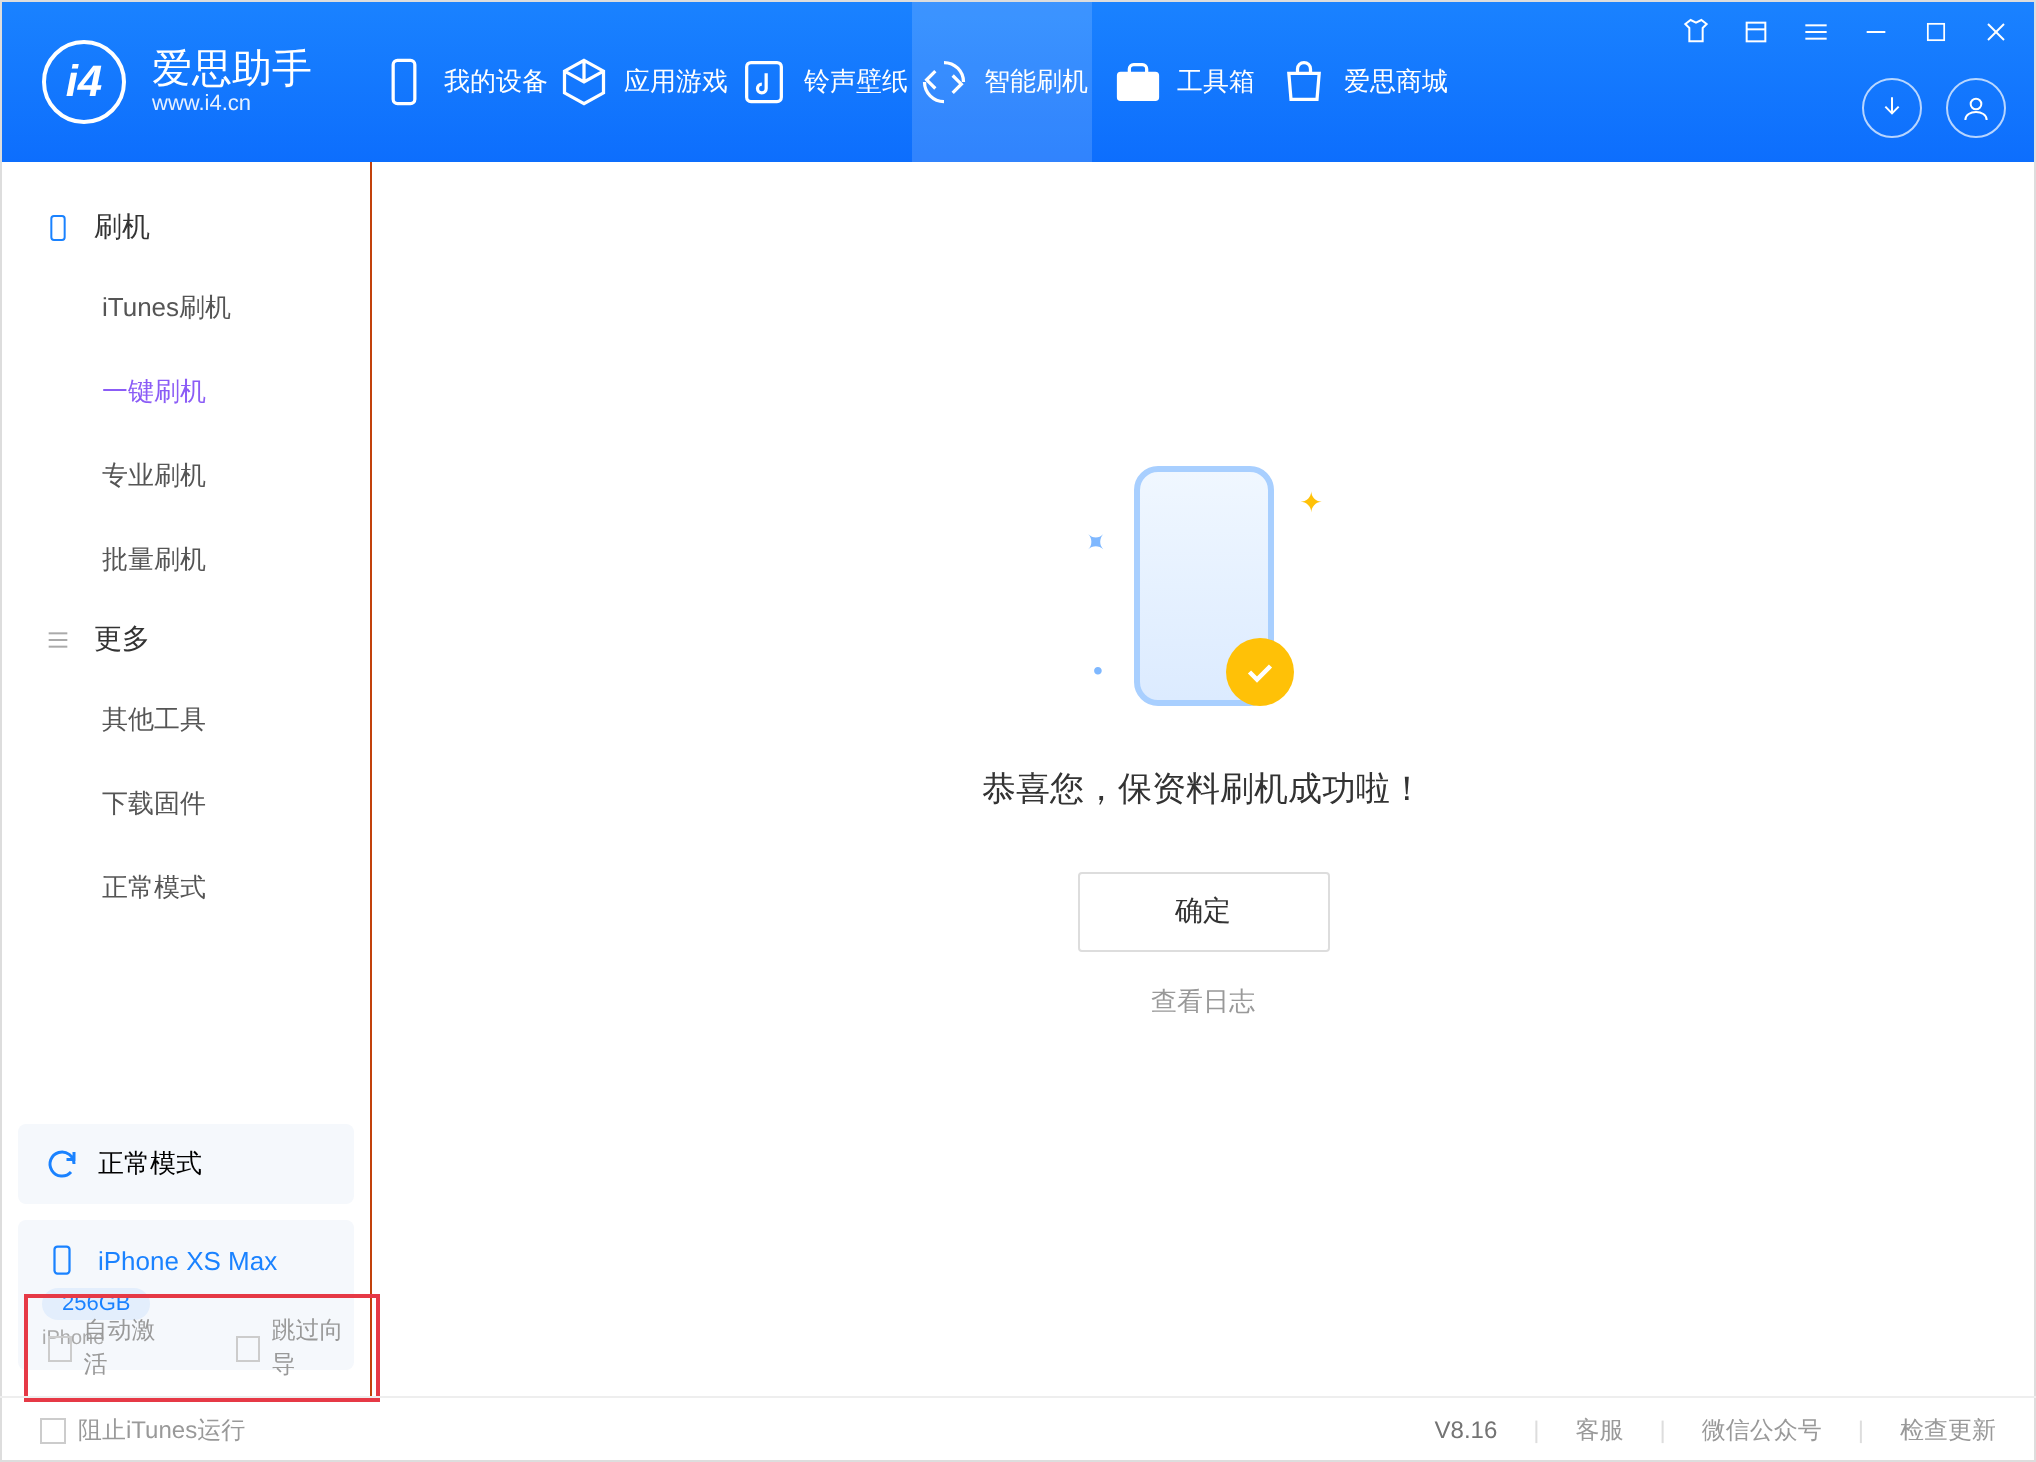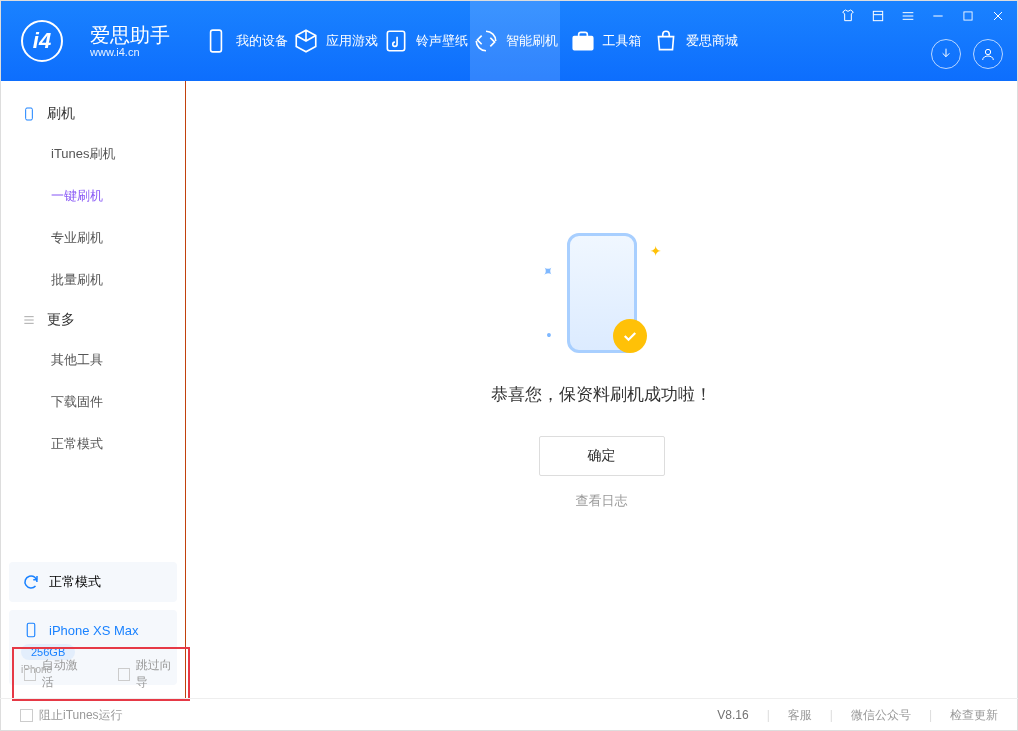--- a/index.html
+++ b/index.html
@@ -1,21 +1,21 @@
 <!DOCTYPE html>
 <html><head>
 <meta charset="utf-8">
 <style>
 * { margin: 0; padding: 0; box-sizing: border-box; font-family: "Microsoft YaHei", sans-serif; }
 body { background: #fff; width: 1018px; height: 731px; overflow: hidden; border: 1px solid #ddd; }
 
 .header { background: #0d6efd; background: linear-gradient(180deg, #1a82ff 0%, #0d6efd 100%); height: 80px; display: flex; align-items: center; color: #fff; position: relative; }
 .logo-area { display: flex; align-items: center; padding: 0 20px; }
 .logo-icon { width: 42px; height: 42px; border: 2.5px solid #fff; border-radius: 50%; display: flex; align-items: center; justify-content: center; font-style: italic; font-weight: bold; font-size: 22px; }
-.logo-text { margin-left: 27px; line-height: 1.1; }
+.logo-text { margin-left: 13px; line-height: 1.1; }
 .logo-text .cn { font-size: 20px; font-weight: 500; }
 .logo-text .url { font-size: 11px; opacity: 0.9; }
 
 .tabs { display: flex; height: 100%; margin-left: 10px; }
 .tab { width: 90px; display: flex; align-items: center; justify-content: center; gap: 6px; cursor: pointer; color: #fff; font-size: 13px; }
 .tab.active { background: rgba(255,255,255,0.15); }
 .tab-icon { width: 28px; height: 28px; display: flex; align-items: center; justify-content: center; }
 .tab-icon svg { width: 26px; height: 26px; fill: none; stroke: #fff; stroke-width: 1.5; }
 
 .win-icons-top { position: absolute; top: 6px; right: 10px; display: flex; gap: 12px; }

